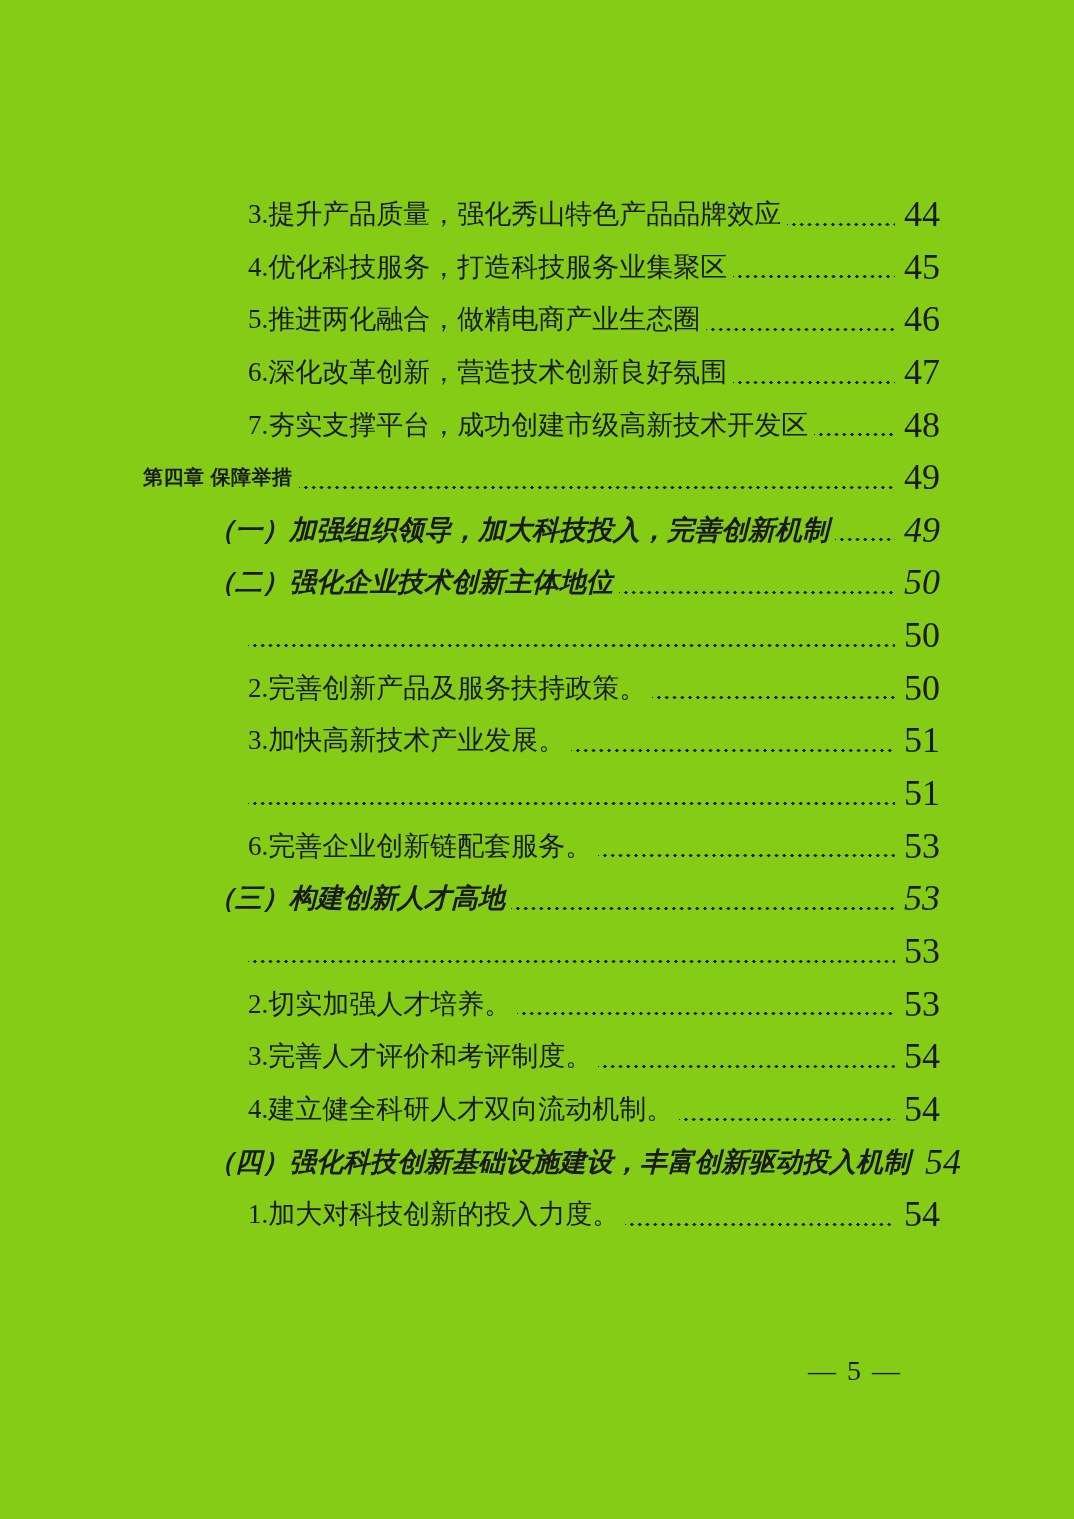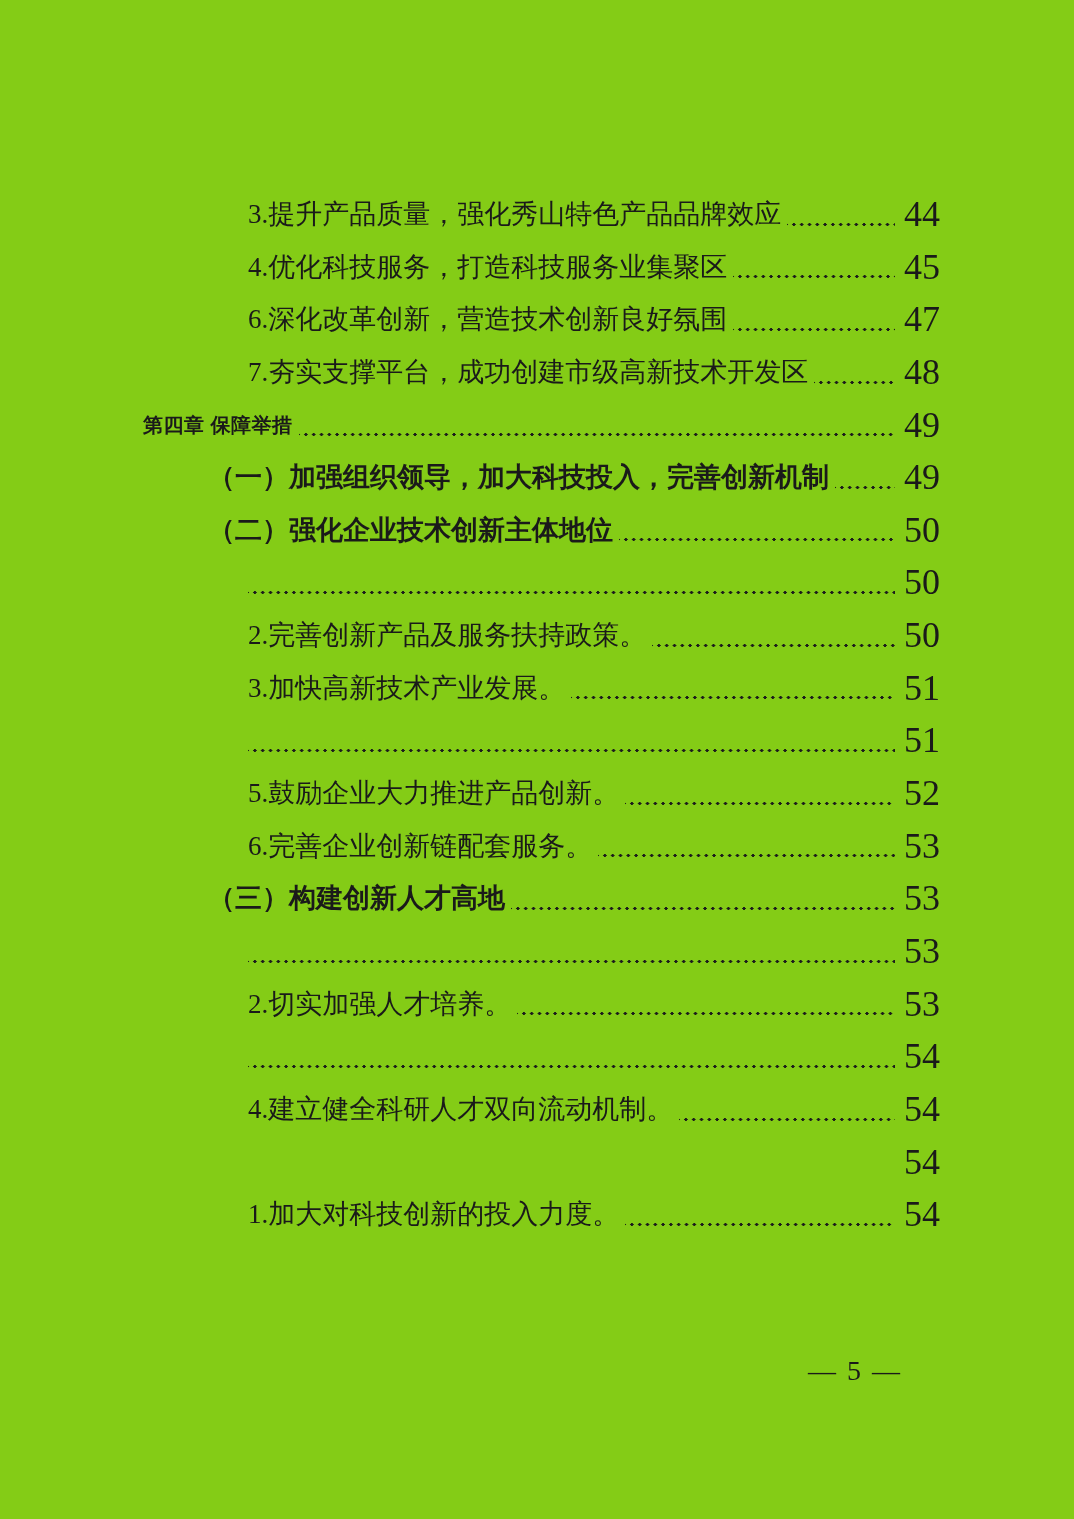--- a/index.html
+++ b/index.html
@@ -18,21 +18,21 @@
     top: 188px;
     width: 797px; 
   }
   .toc-row {
     display: flex;
     height: 52.65px;
     line-height: 52.65px;
     align-items: stretch;
   }
   .toc-row.chapter { padding-left: 0; }
-  .toc-row.section { padding-left: 65px; }
+  .toc-row.section { padding-left: 65px; font-style: italic; }
   .toc-row.item    { padding-left: 105px; }
 
   .toc-text {
     white-space: nowrap;
     padding-right: 6px;
     font-size: 27px;
   }
   .toc-text:empty { padding-right: 0; }
   .chapter .toc-text {
     font-family: "Liberation Sans", sans-serif;
@@ -93,20 +93,25 @@
         <span class="toc-text">3.提升产品质量，强化秀山特色产品品牌效应</span>
         <span class="toc-leader"></span>
         <span class="toc-page">44</span>
       </div>
       <div class="toc-row item">
         <span class="toc-text">4.优化科技服务，打造科技服务业集聚区</span>
         <span class="toc-leader"></span>
         <span class="toc-page">45</span>
       </div>
       <div class="toc-row item">
+        <span class="toc-text">5.推进两化融合，做精电商产业生态圈</span>
+        <span class="toc-leader"></span>
+        <span class="toc-page">46</span>
+      </div>
+      <div class="toc-row item">
         <span class="toc-text">6.深化改革创新，营造技术创新良好氛围</span>
         <span class="toc-leader"></span>
         <span class="toc-page">47</span>
       </div>
       <div class="toc-row item">
         <span class="toc-text">7.夯实支撑平台，成功创建市级高新技术开发区</span>
         <span class="toc-leader"></span>
         <span class="toc-page">48</span>
       </div>
       <div class="toc-row chapter">
@@ -137,53 +142,50 @@
       <div class="toc-row item">
         <span class="toc-text">3.加快高新技术产业发展。</span>
         <span class="toc-leader"></span>
         <span class="toc-page">51</span>
       </div>
       <div class="toc-row item">
         <span class="toc-leader"></span>
         <span class="toc-page">51</span>
       </div>
       <div class="toc-row item">
-        <span class="toc-text">5.鼓励企业大力推进产品创新。</span>
-        <span class="toc-leader"></span>
-        <span class="toc-page">52</span>
-      </div>
-      <div class="toc-row item">
         <span class="toc-text">6.完善企业创新链配套服务。</span>
         <span class="toc-leader"></span>
         <span class="toc-page">53</span>
       </div>
       <div class="toc-row section">
         <span class="toc-text">（三）构建创新人才高地</span>
         <span class="toc-leader"></span>
         <span class="toc-page">53</span>
       </div>
       <div class="toc-row item">
         <span class="toc-leader"></span>
         <span class="toc-page">53</span>
       </div>
       <div class="toc-row item">
         <span class="toc-text">2.切实加强人才培养。</span>
         <span class="toc-leader"></span>
         <span class="toc-page">53</span>
       </div>
       <div class="toc-row item">
+        <span class="toc-text">3.完善人才评价和考评制度。</span>
         <span class="toc-leader"></span>
         <span class="toc-page">54</span>
       </div>
       <div class="toc-row item">
         <span class="toc-text">4.建立健全科研人才双向流动机制。</span>
         <span class="toc-leader"></span>
         <span class="toc-page">54</span>
       </div>
       <div class="toc-row section">
+        <span class="toc-text">（四）强化科技创新基础设施建设，丰富创新驱动投入机制</span>
         <span class="toc-leader blank"></span>
         <span class="toc-page">54</span>
       </div>
       <div class="toc-row item">
         <span class="toc-text">1.加大对科技创新的投入力度。</span>
         <span class="toc-leader"></span>
         <span class="toc-page">54</span>
       </div>
     </div>
 

